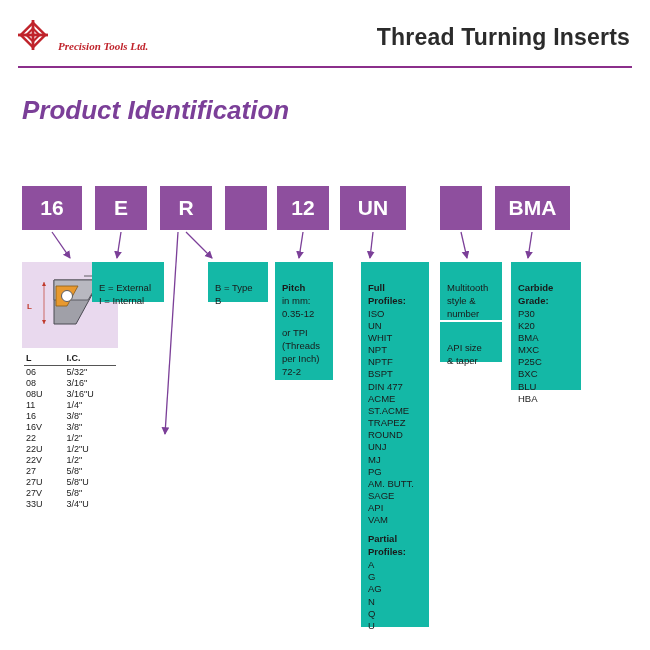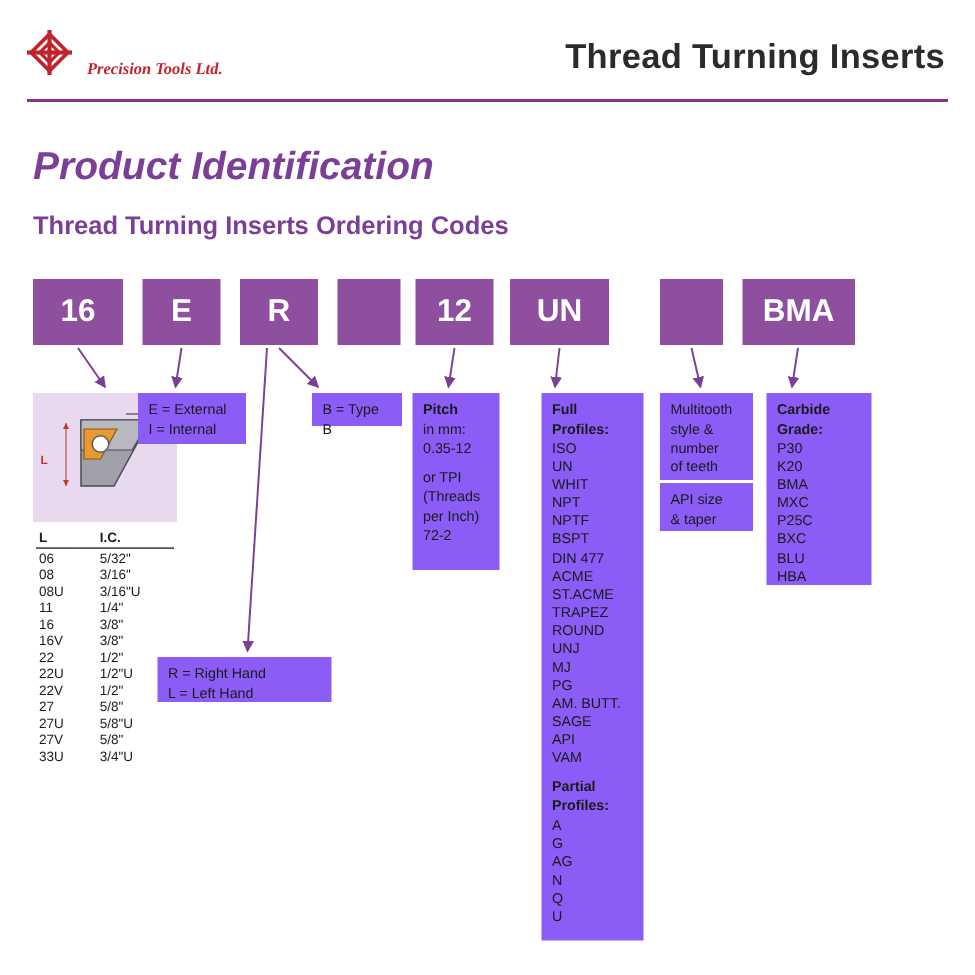--- a/index.html
+++ b/index.html
@@ -99,25 +99,25 @@
   
   .arrow-svg {
     position: absolute;
     overflow: visible;
     pointer-events: none;
   }
 
   
   .desc-box {
     position: absolute;
-    background: #8b5cf6;
+    background: #14b8a6;
     font-size: 9.5px;
     color: #1a1a1a;
     line-height: 1.35;
-    padding: 6px 7px;
+    padding: 20px 7px;
   }
 
   
   #insert-box {
     position: absolute;
     left: 22px; top: 262px;
     width: 96px; height: 86px;
     background: #e9d9ee;
   }
   #insert-box .ic-label {
@@ -176,21 +176,20 @@
       </div>
       <div class="brand-wrap">
         <span class="brand-sub">Precision Tools Ltd.</span>
       </div>
     </div>
     <div id="header-title">Thread Turning Inserts</div>
     <div id="header-rule"></div>
   </div>
 
   <div id="page-title">Product Identification</div>
-  <div id="page-subtitle">Thread Turning Inserts Ordering Codes</div>
 
   <div class="code-box" style="left:22px;  width:60px;">16</div>
   <div class="code-box" style="left:95px;  width:52px;">E</div>
   <div class="code-box" style="left:160px; width:52px;">R</div>
   <div class="code-box empty" style="left:225px; width:42px;"></div>
   <div class="code-box" style="left:277px; width:52px;">12</div>
   <div class="code-box" style="left:340px; width:66px;">UN</div>
   <div class="code-box empty" style="left:440px; width:42px;"></div>
   <div class="code-box" style="left:495px; width:75px;">BMA</div>
 
@@ -302,24 +301,20 @@
 
   <div class="desc-box" style="left:92px; top:262px; width:72px; height:34px;">
     <div>E = External</div>
     <div>I = Internal</div>
   </div>
 
   <div class="desc-box" style="left:208px; top:262px; width:60px; height:22px;">
     <div>B = Type B</div>
   </div>
 
-  <div class="desc-box" style="left:105px; top:438px; width:116px; height:30px;">
-    <div>R = Right Hand</div>
-    <div>L = Left Hand</div>
-  </div>
 
   <div class="desc-box" style="left:275px; top:262px; width:58px; height:118px;">
     <div class="head-line">Pitch</div>
     <div>in mm:</div>
     <div>0.35-12</div>
     <div class="gap"></div>
     <div>or TPI</div>
     <div>(Threads</div>
     <div>per Inch)</div>
     <div>72-2</div>

